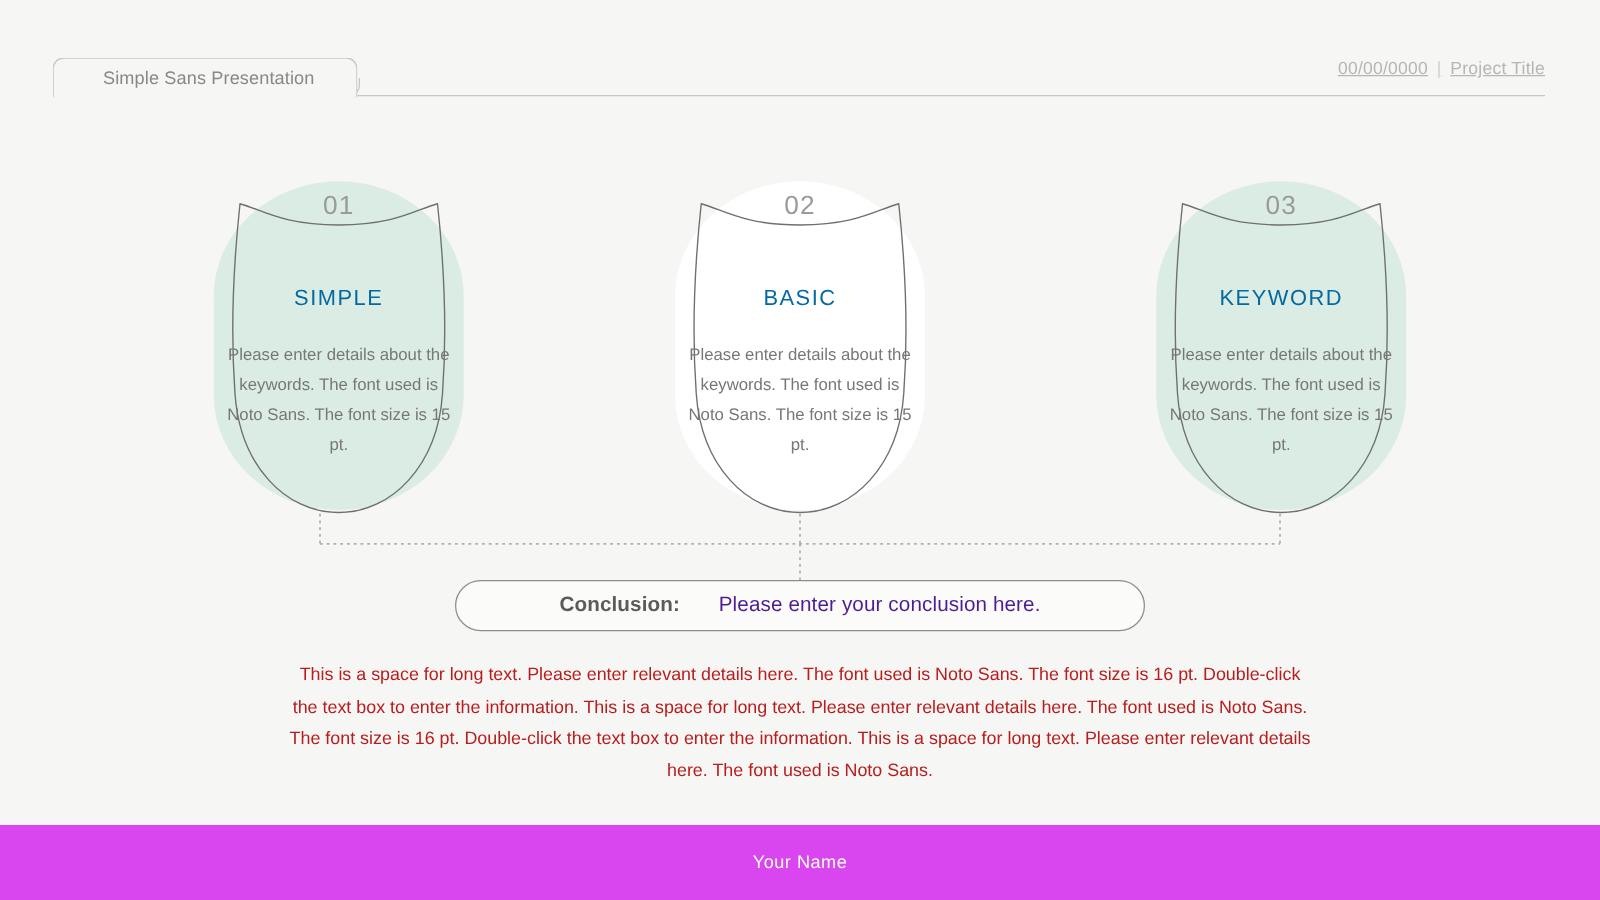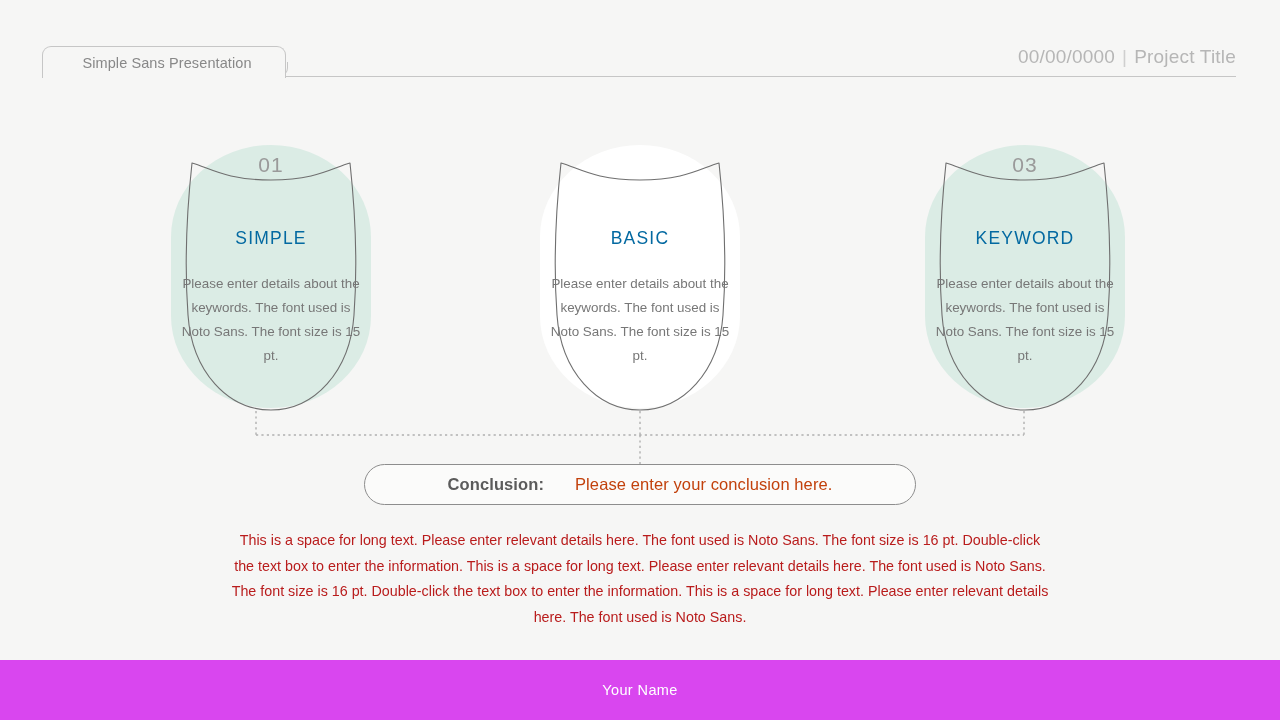--- a/index.html
+++ b/index.html
@@ -54,27 +54,28 @@
     width: 16px; height: 15px;
     border-right: 1px solid #c6c6c6;
     border-bottom: 1px solid #c6c6c6;
     border-radius: 0 0 9px 0;
     box-sizing: border-box;
     z-index: 2;
   }
   #header-meta {
     position: absolute;
     right: 44px; top: 46px;
-    font-size: 19px;
+    font-size: 14px;
     color: #b6b6b6;
     letter-spacing: .2px;
     white-space: nowrap;
     display: flex;
     align-items: flex-start;
     gap: 7px;
+    text-decoration: underline;
   }
   #header-meta .sep { color: #cfcfcf; }
 
   
   #cards {
     position: absolute;
     left: 0; top: 0;
     width: 1280px; height: 430px;
   }
   .card {
@@ -155,21 +156,21 @@
     gap: 25px;
   }
   #conclusion-label {
     font-size: 16.5px;
     font-weight: bold;
     color: #5b5b5b;
     letter-spacing: .1px;
   }
   #conclusion-text {
     font-size: 16.5px;
-    color: #c2410c;
+    color: #4c1d95;
     letter-spacing: .1px;
     margin-left: 6px;
   }
 
   
   #longtext {
     position: absolute;
     left: 228px; top: 528px;
     width: 824px;
     text-align: center;
@@ -244,20 +245,21 @@
     <div class="card-blob plain"></div>
     <svg class="card-svg" viewBox="0 0 230 275">
       <path d="M 36 23
                C 32 60, 28 120, 32 175
                C 36 232, 72 270, 115 270
                C 158 270, 194 232, 198 175
                C 202 120, 198 60, 194 23
                C 176 28, 160 40, 115 40
                C 70 40, 54 28, 36 23 Z" fill="none" stroke="#6f6f6f" stroke-width="1.1" stroke-linejoin="round"></path>
     </svg>
+    <div class="card-num">02</div>
     <div class="card-title">BASIC</div>
     <div class="card-body">Please enter details about the keywords. The font used is Noto Sans. The font size is 15 pt.</div>
   </div>
 
   <div class="card" style="left:910px;">
     <div class="card-blob tinted"></div>
     <svg class="card-svg" viewBox="0 0 230 275">
       <path d="M 36 23
                C 32 60, 28 120, 32 175
                C 36 232, 72 270, 115 270

